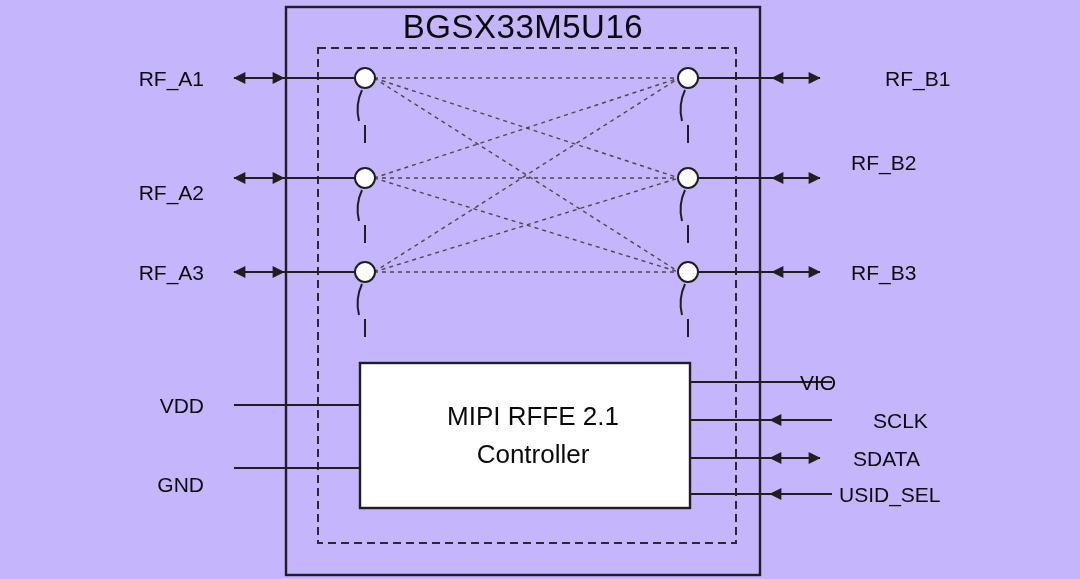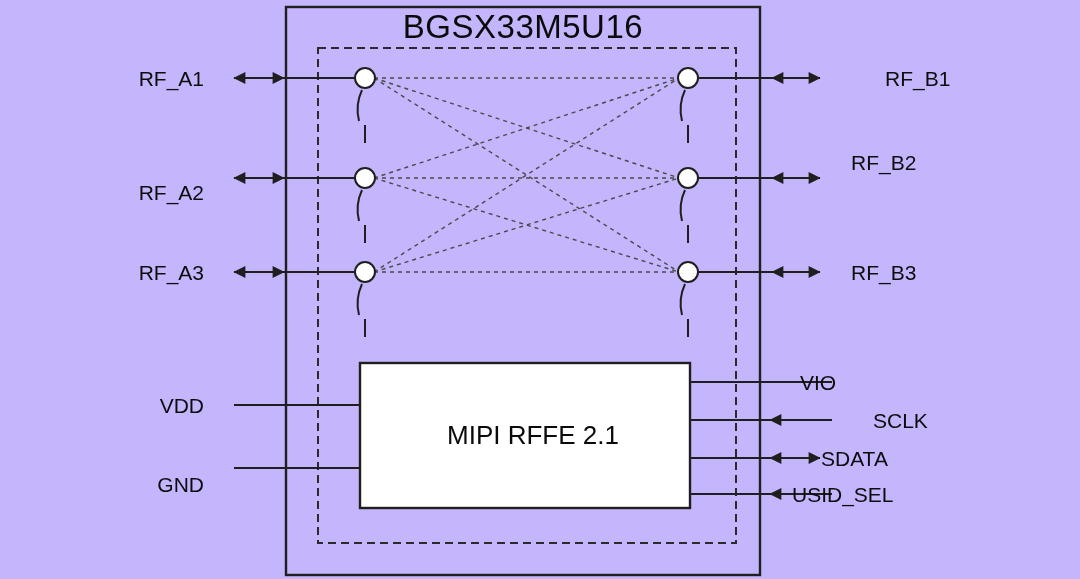--- a/index.html
+++ b/index.html
@@ -142,31 +142,32 @@
     <g stroke="#1f1f1f" stroke-width="2">
       <line x1="690" y1="494" x2="832" y2="494"></line>
       <line x1="770" y1="494" x2="806" y2="494" marker-start="url(#arw)"></line>
     </g>
   </svg>
 
   <div class="chip-title">BGSX33M5U16</div>
 
   <div class="controller-text">
     <div>MIPI RFFE 2.1</div>
+    <div>Controller</div>
   </div>
 
   <div class="lbl right-align" style="right:876px; top:78px;">RF_A1</div>
   <div class="lbl right-align" style="right:876px; top:192px;">RF_A2</div>
   <div class="lbl right-align" style="right:876px; top:272px;">RF_A3</div>
 
   <div class="lbl" style="left:885px; top:78px;">RF_B1</div>
   <div class="lbl" style="left:851px; top:162px;">RF_B2</div>
   <div class="lbl" style="left:851px; top:272px;">RF_B3</div>
 
   <div class="lbl right-align" style="right:876px; top:405px;">VDD</div>
   <div class="lbl right-align" style="right:876px; top:484px;">GND</div>
 
   <div class="lbl" style="left:800px; top:382px;">VIO</div>
   <div class="lbl" style="left:834px; top:420px;margin-left:39px;">SCLK</div>
-  <div class="lbl" style="left:821px; top:458px;text-align:right;">SDATA</div>
-  <div class="lbl" style="left:792px; top:494px;">USID_SEL</div>
+  <div class="lbl" style="left:853px; top:458px;text-align:right;">SDATA</div>
+  <div class="lbl" style="left:839px; top:494px;">USID_SEL</div>
 
 </div>
 
 </body></html>

